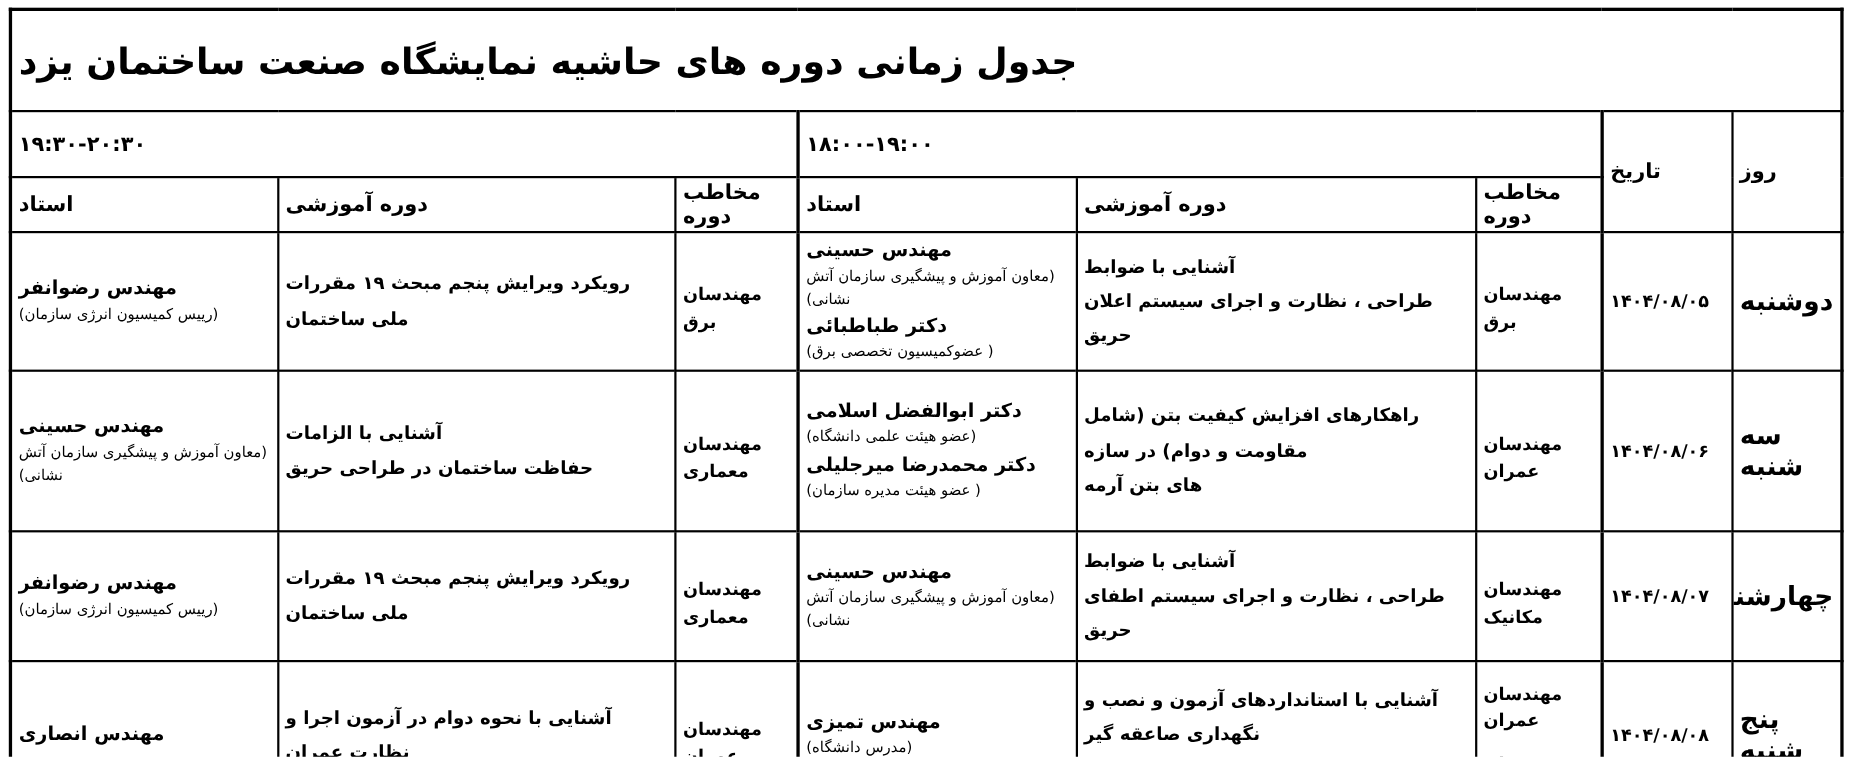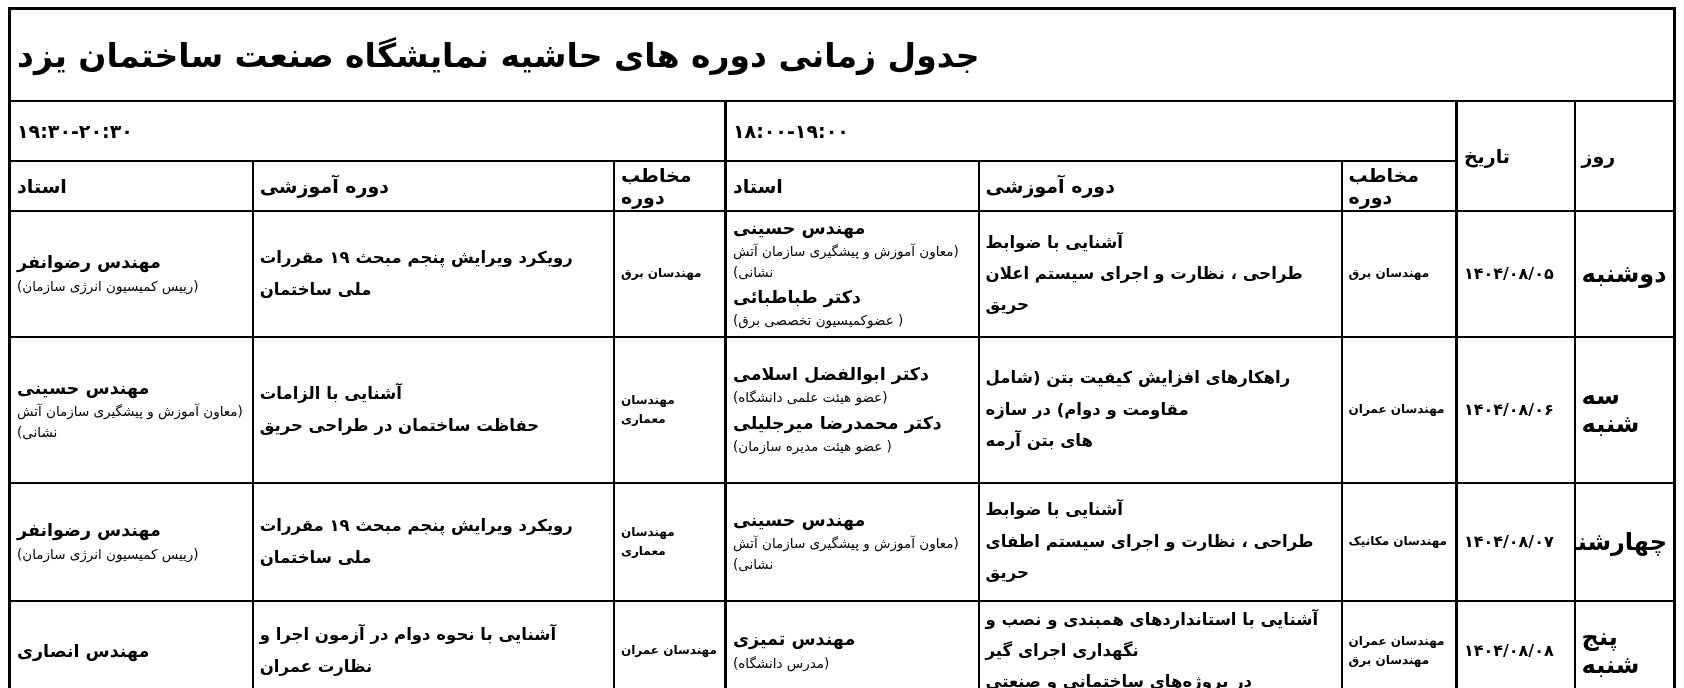--- a/index.html
+++ b/index.html
@@ -41,21 +41,21 @@
   }
   tr.time-row th { height: 54px; font-size: 19px; font-weight: bold; }
   tr.sub-row th  { height: 34px; font-size: 19px; font-weight: bold; }
   tr.r1 { height: 124px; }
   tr.r2 { height: 146px; }
   tr.r3 { height: 118px; }
   tr.r4 { height: 100px; }
   .num { direction: ltr; unicode-bidi: isolate; }
   .day-text  { font-size: 24px; font-weight: bold; }
   .date-text { font-size: 16px; font-weight: bold; }
-  .aud-line  { font-size: 12px; font-weight: bold; line-height: 1.55; }
+  .aud-line  { font-size: 16px; font-weight: bold; line-height: 1.55; margin-top: 15px; }
   .course-line { font-size: 16.5px; font-weight: bold; line-height: 1.9; }
   .instr-name { font-size: 17.5px; font-weight: bold; line-height: 1.45; margin-top: 2px; }
   .instr-role { font-size: 13.5px; font-weight: normal; line-height: 1.5; margin-bottom: 3px; }
 </style>
 </head>
 <body>
 
 <div class="page">
   <table class="schedule">
     <colgroup>
@@ -189,21 +189,21 @@
           <div class="day-text">پنج شنبه</div>
         </td>
         <td class="t-left">
           <div class="date-text num">۱۴۰۴/۰۸/۰۸</div>
         </td>
         <td>
           <div class="aud-line">مهندسان عمران</div>
           <div class="aud-line">مهندسان برق</div>
         </td>
         <td>
-          <div class="course-line">آشنایی با استانداردهای همبندی و نصب و نگهداری اجرای گیر</div>
+          <div class="course-line">آشنایی با استانداردهای آزمون و نصب و نگهداری صاعقه گیر</div>
           <div class="course-line">در پروژه‌های ساختمانی و صنعتی</div>
         </td>
         <td class="t-left">
           <div class="instr-name">مهندس تمیزی</div>
           <div class="instr-role">(مدرس دانشگاه)</div>
         </td>
         <td>
           <div class="aud-line">مهندسان عمران</div>
         </td>
         <td>

